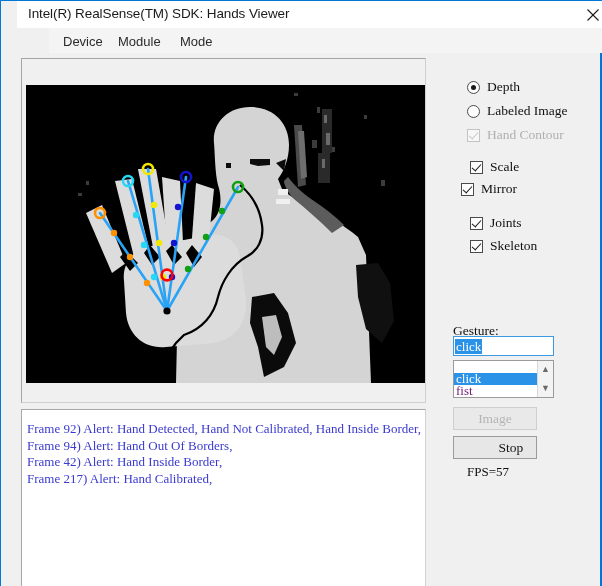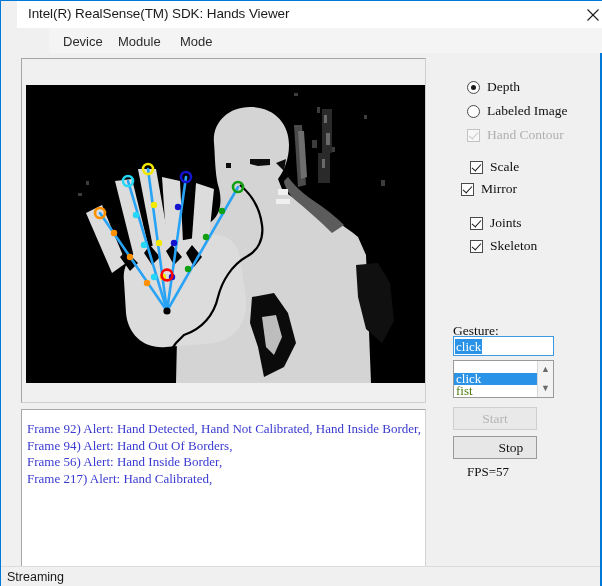--- a/index.html
+++ b/index.html
@@ -200,21 +200,21 @@
     border: 1px solid #9a9a9a;
     background: #ffffff;
     overflow: hidden;
   }
   .gesture-option {
     position: relative;
     height: 12px;
     line-height: 12px;
     font-family: "Liberation Serif", serif;
     font-size: 13px;
-    color: #4d7c0f;
+    color: #701a75;
     padding-left: 2px;
     box-sizing: border-box;
     width: 84px;
   }
   .gesture-option.selected { background: #2a93e8; color: #ffffff; }
   #gesture-scrollbar {
     position: absolute;
     right: 0; top: 0;
     width: 15px; height: 36px;
     background: #f3f3f3;
@@ -487,29 +487,26 @@
       <div id="gesture-list">
         <div class="gesture-option">&nbsp;</div>
         <div class="gesture-option selected">click</div>
         <div class="gesture-option">fist</div>
         <div id="gesture-scrollbar">
           <div class="sb-arrow up">▲</div>
           <div class="sb-arrow down">▼</div>
         </div>
       </div>
 
-      <div class="panel-button disabled" id="start-button">Start</div>
+      <div class="panel-button disabled" id="start-button">Image</div>
       <div class="panel-button" id="stop-button">Stop</div>
       <div id="fps-label">FPS=57</div>
     </div>
 
     <div id="log-box">
       <div class="log-line">Frame 92) Alert: Hand Detected, Hand Not Calibrated, Hand Inside Border,</div>
       <div class="log-line">Frame 94) Alert: Hand Out Of Borders,</div>
-      <div class="log-line">Frame 56) Alert: Hand Inside Border,</div>
+      <div class="log-line">Frame 42) Alert: Hand Inside Border,</div>
       <div class="log-line">Frame 217) Alert: Hand Calibrated,</div>
     </div>
   </div>
 
-  <div id="statusbar">
-    <div id="status-text">Streaming</div>
-  </div>
 </div>
 
 </body></html>

